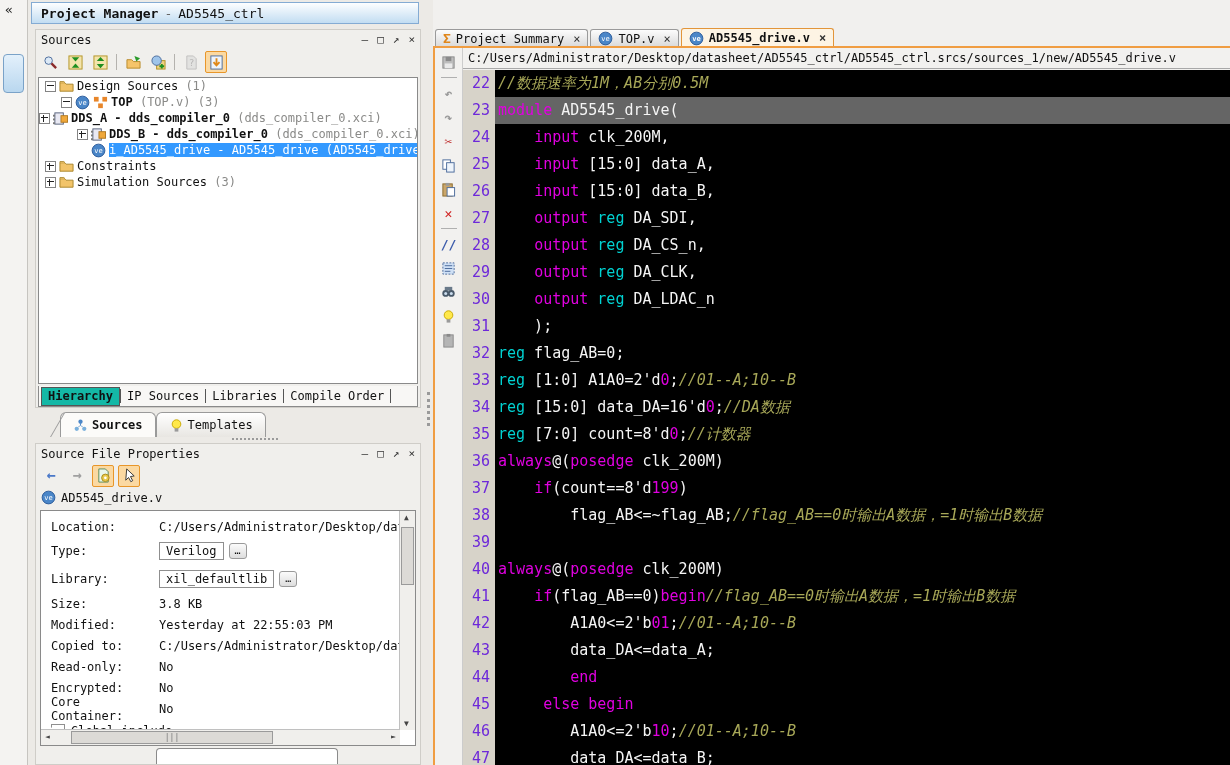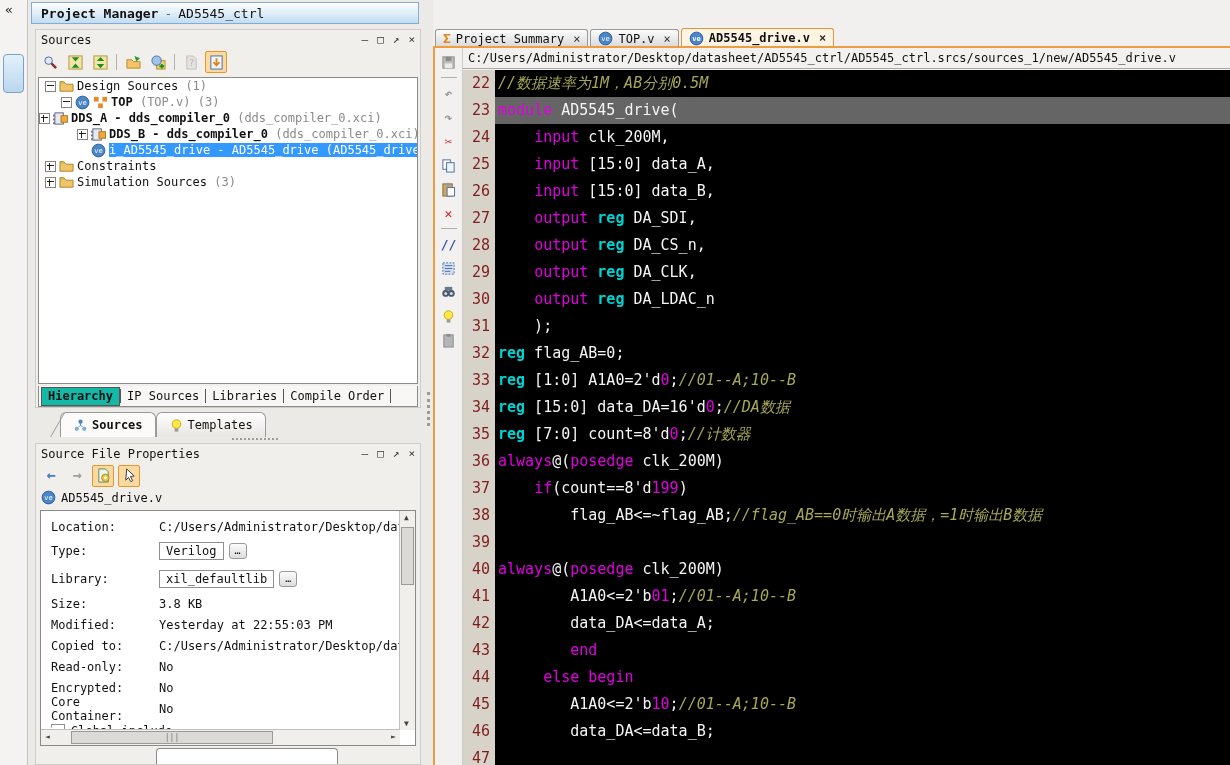--- a/index.html
+++ b/index.html
@@ -85,26 +85,26 @@
   .ed-tab.active{background:#fdf4e4;border:1px solid #e2953a;border-bottom:none;font-weight:bold;height:18px;}
   .tab-close{margin-left:4px;color:#333;font-size:12px;}
   .orange-line{position:absolute;left:0;top:46px;right:0;height:2px;background:#f09d42;}
   .ed-left-border{position:absolute;left:0;top:48px;width:2px;bottom:0;background:#f09d42;}
   .path-row{position:absolute;left:30px;top:48px;right:0;height:21px;background:#f2f1ef;border-bottom:1px solid #a8a8a8;display:flex;align-items:center;font-size:12px;padding-left:5px;white-space:nowrap;overflow:hidden;box-sizing:border-box;}
   .ed-toolbar{position:absolute;left:2px;top:48px;width:28px;bottom:0;background:#f2f1ef;border-right:1px solid #cccccc;display:flex;flex-direction:column;align-items:center;padding-top:2px;box-sizing:border-box;}
   .ed-toolbar .tbi{margin:1px 0;}
   .tbsep-h{width:16px;border-top:1px solid #b0b0b0;margin:3px 0;}
 
   .gutter{position:absolute;left:30px;top:70px;width:32px;bottom:0;background:#d7d3c9;overflow:hidden;}
-  .gn{height:27px;line-height:27px;text-align:right;padding-right:5px;font-size:15px;color:#7f1d1d;}
+  .gn{height:27px;line-height:27px;text-align:right;padding-right:5px;font-size:15px;color:#6d28d9;}
   .code{position:absolute;left:62px;top:70px;right:0;bottom:0;background:#000;overflow:hidden;}
   .cl{height:27px;line-height:27px;white-space:pre;font-size:15px;padding-left:3px;}
   .cl.hl{background:var(--hl);}
   .seg-k{color:var(--kw);}
-  .seg-t{color:var(--ty);font-weight:bold;}
+  .seg-t{color:var(--ty);font-weight:normal;}
   .seg-n{color:var(--num);}
   .seg-c{color:var(--cm);font-style:italic;}
   .seg-p{color:var(--pl);}
 
   .glyph{font-size:13px;line-height:13px;}
 </style>
 </head>
 <body>
 
 <div id="app">
@@ -548,20 +548,21 @@
         <div class="cl"><span class="seg-p">    );</span></div>
         <div class="cl"><span class="seg-t">reg</span><span class="seg-p"> flag_AB=0;</span></div>
         <div class="cl"><span class="seg-t">reg</span><span class="seg-p"> [1:0] A1A0=2'd</span><span class="seg-n">0</span><span class="seg-p">;</span><span class="seg-c">//01--A;10--B</span></div>
         <div class="cl"><span class="seg-t">reg</span><span class="seg-p"> [15:0] data_DA=16'd</span><span class="seg-n">0</span><span class="seg-p">;</span><span class="seg-c">//DA数据</span></div>
         <div class="cl"><span class="seg-t">reg</span><span class="seg-p"> [7:0] count=8'd</span><span class="seg-n">0</span><span class="seg-p">;</span><span class="seg-c">//计数器</span></div>
         <div class="cl"><span class="seg-k">always</span><span class="seg-p">@(</span><span class="seg-k">posedge</span><span class="seg-p"> clk_200M)</span></div>
         <div class="cl"><span class="seg-p">    </span><span class="seg-k">if</span><span class="seg-p">(count==8'd</span><span class="seg-n">199</span><span class="seg-p">)</span></div>
         <div class="cl"><span class="seg-p">        flag_AB&lt;=~flag_AB;</span><span class="seg-c">//flag_AB==0时输出A数据，=1时输出B数据</span></div>
         <div class="cl"></div>
         <div class="cl"><span class="seg-k">always</span><span class="seg-p">@(</span><span class="seg-k">posedge</span><span class="seg-p"> clk_200M)</span></div>
+        <div class="cl"><span class="seg-p">    </span><span class="seg-k">if</span><span class="seg-p">(flag_AB==0)</span><span class="seg-k">begin</span><span class="seg-c">//flag_AB==0时输出A数据，=1时输出B数据</span></div>
         <div class="cl"><span class="seg-p">        A1A0&lt;=2'b</span><span class="seg-n">01</span><span class="seg-p">;</span><span class="seg-c">//01--A;10--B</span></div>
         <div class="cl"><span class="seg-p">        data_DA&lt;=data_A;</span></div>
         <div class="cl"><span class="seg-p">        </span><span class="seg-k">end</span></div>
         <div class="cl"><span class="seg-p">     </span><span class="seg-k">else</span><span class="seg-p"> </span><span class="seg-k">begin</span></div>
         <div class="cl"><span class="seg-p">        A1A0&lt;=2'b</span><span class="seg-n">10</span><span class="seg-p">;</span><span class="seg-c">//01--A;10--B</span></div>
         <div class="cl"><span class="seg-p">        data_DA&lt;=data_B;</span></div>
       </div>
   </div>
 
 </div>

